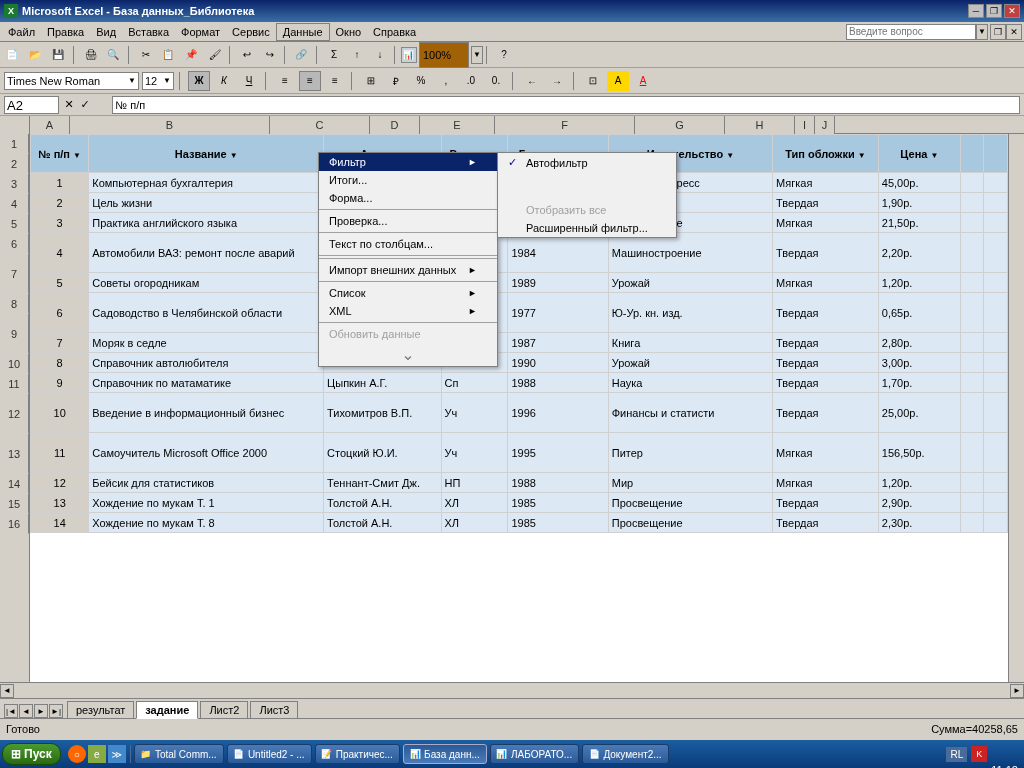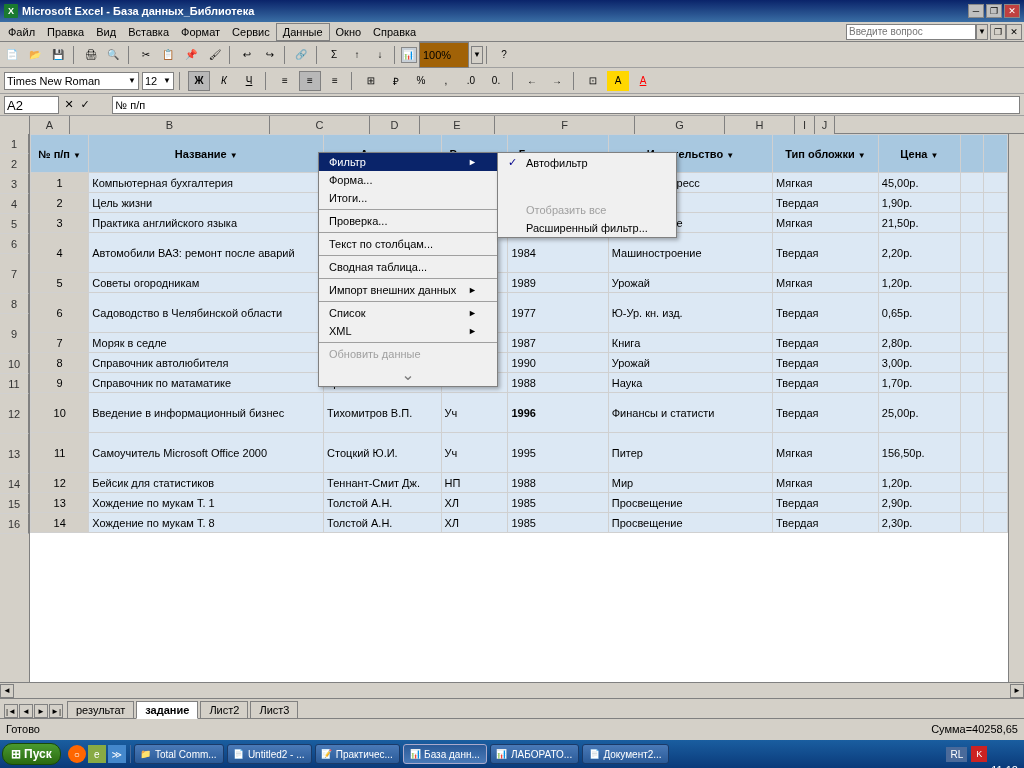--- a/index.html
+++ b/index.html
@@ -630,21 +630,21 @@
           <td>Твердая</td>
           <td>1,70р.</td>
           <td></td>
           <td></td>
         </tr>
         <tr style="height:40px;">
           <td style="vertical-align:middle;">10</td>
           <td style="white-space:normal;vertical-align:middle;margin-left:28px;">Введение в информационный бизнес</td>
           <td style="vertical-align:middle;">Тихомитров В.П.</td>
           <td style="vertical-align:middle;">Уч</td>
-          <td style="vertical-align:middle;font-weight:bold;">1996</td>
+          <td style="vertical-align:middle;">1996</td>
           <td style="vertical-align:middle;">Финансы и статисти</td>
           <td style="vertical-align:middle;">Твердая</td>
           <td style="vertical-align:middle;">25,00р.</td>
           <td></td>
           <td></td>
         </tr>
         <tr style="height:40px;">
           <td style="vertical-align:middle;">11</td>
           <td style="white-space:normal;vertical-align:middle;">Самоучитель Microsoft Office 2000</td>
           <td style="vertical-align:middle;">Стоцкий Ю.И.</td>
@@ -704,37 +704,34 @@
     <div style="flex:1;height:14px;background:#d4d0c8;"></div>
     <div style="width:14px;height:14px;background:#d4d0c8;border:1px solid #808080;display:flex;align-items:center;justify-content:center;font-size:8px;cursor:pointer;">►</div>
   </div>
 
   <div id="data-menu">
     <div class="dm-item active" style="display:flex;justify-content:space-between;align-items:center;">
       <span>Фильтр</span>
       <span class="dm-arrow">►</span>
     </div>
     <div class="dm-item">
+      <span>Итоги...</span>
+    </div>
+    <div class="dm-item">
       <span>Форма...</span>
-    </div>
-    <div class="dm-item">
-      <span>Итоги...</span>
     </div>
     <div class="dm-sep"></div>
     <div class="dm-item">
       <span>Проверка...</span>
     </div>
     <div class="dm-sep"></div>
     <div class="dm-item">
       <span>Текст по столбцам...</span>
     </div>
     <div class="dm-sep"></div>
-    <div class="dm-item">
-      <span>Сводная таблица...</span>
-    </div>
     <div class="dm-sep"></div>
     <div class="dm-item" style="display:flex;justify-content:space-between;align-items:center;">
       <span>Импорт внешних данных</span>
       <span class="dm-arrow">►</span>
     </div>
     <div class="dm-sep"></div>
     <div class="dm-item" style="display:flex;justify-content:space-between;align-items:center;">
       <span>Список</span>
       <span class="dm-arrow">►</span>
     </div>

